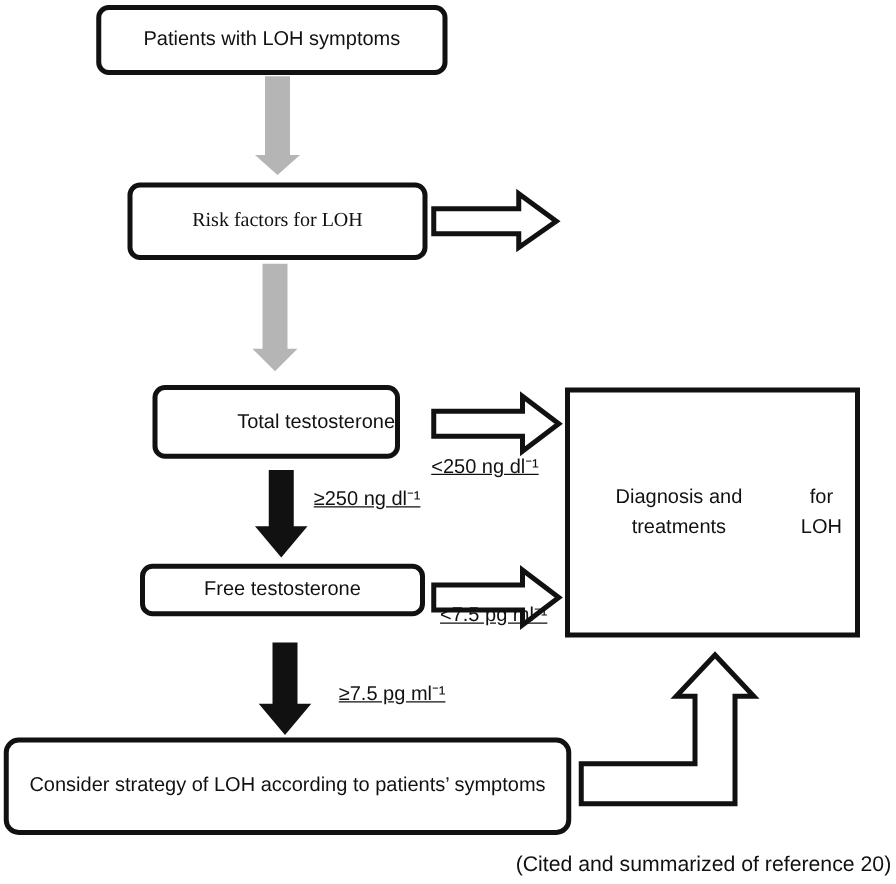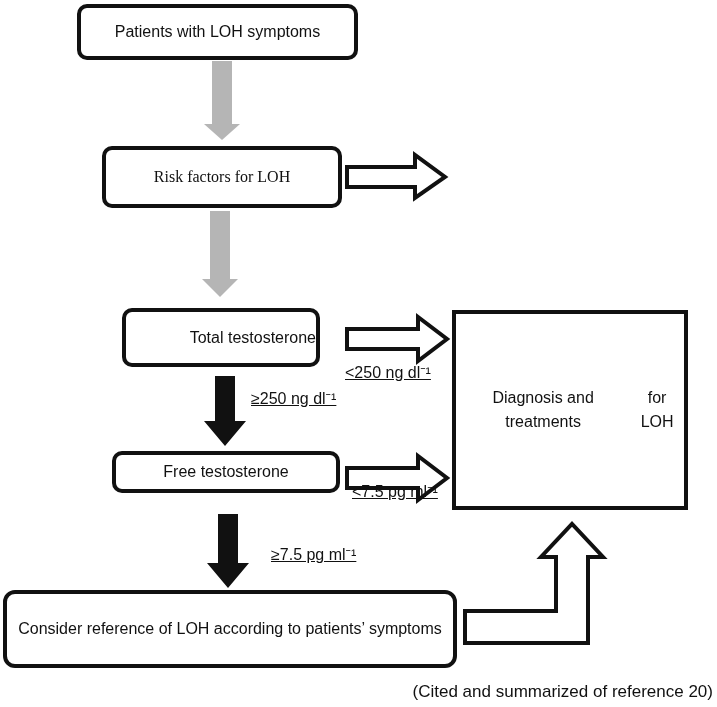--- a/index.html
+++ b/index.html
@@ -84,21 +84,21 @@
   <div class="box rounded" id="box-free">
     <span>Free testosterone</span>
   </div>
 
   <div class="box" id="box-diagnosis">
     <span>Diagnosis and treatments</span>
     <span>for LOH</span>
   </div>
 
   <div class="box rounded" id="box-consider">
-    <span>Consider reference of LOH according to patients’ symptoms</span>
+    <span>Consider strategy of LOH according to patients’ symptoms</span>
   </div>
 
   <div class="edge-label" id="label-total-low">&lt;250 ng dl⁻¹</div>
   <div class="edge-label" id="label-total-high">≥250 ng dl⁻¹</div>
   <div class="edge-label" id="label-free-low">&lt;7.5 pg ml⁻¹</div>
   <div class="edge-label" id="label-free-high">≥7.5 pg ml⁻¹</div>
 
   <div class="caption">(Cited and summarized of reference 20)</div>
 
 </div>

